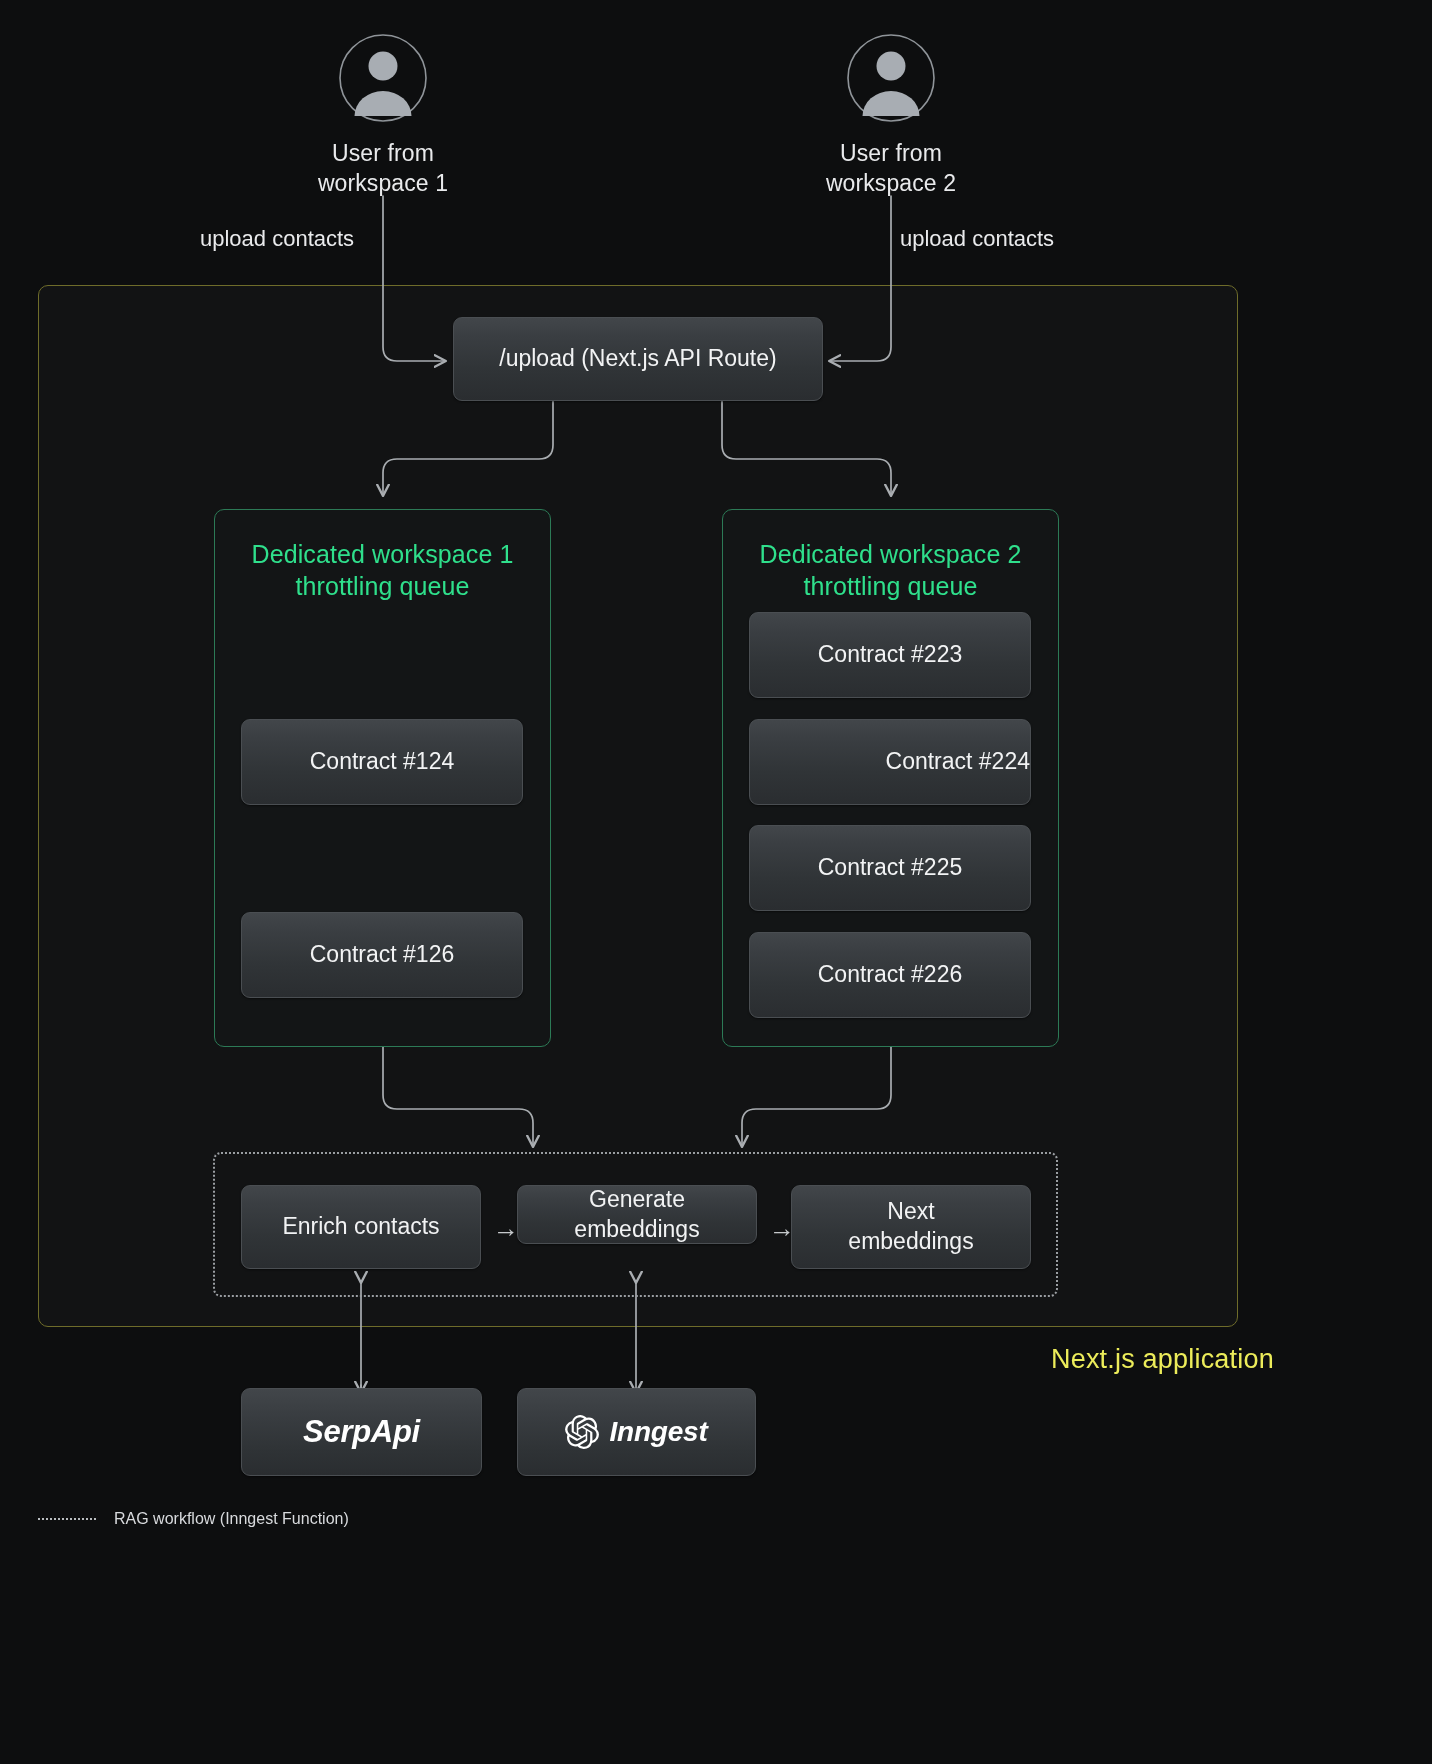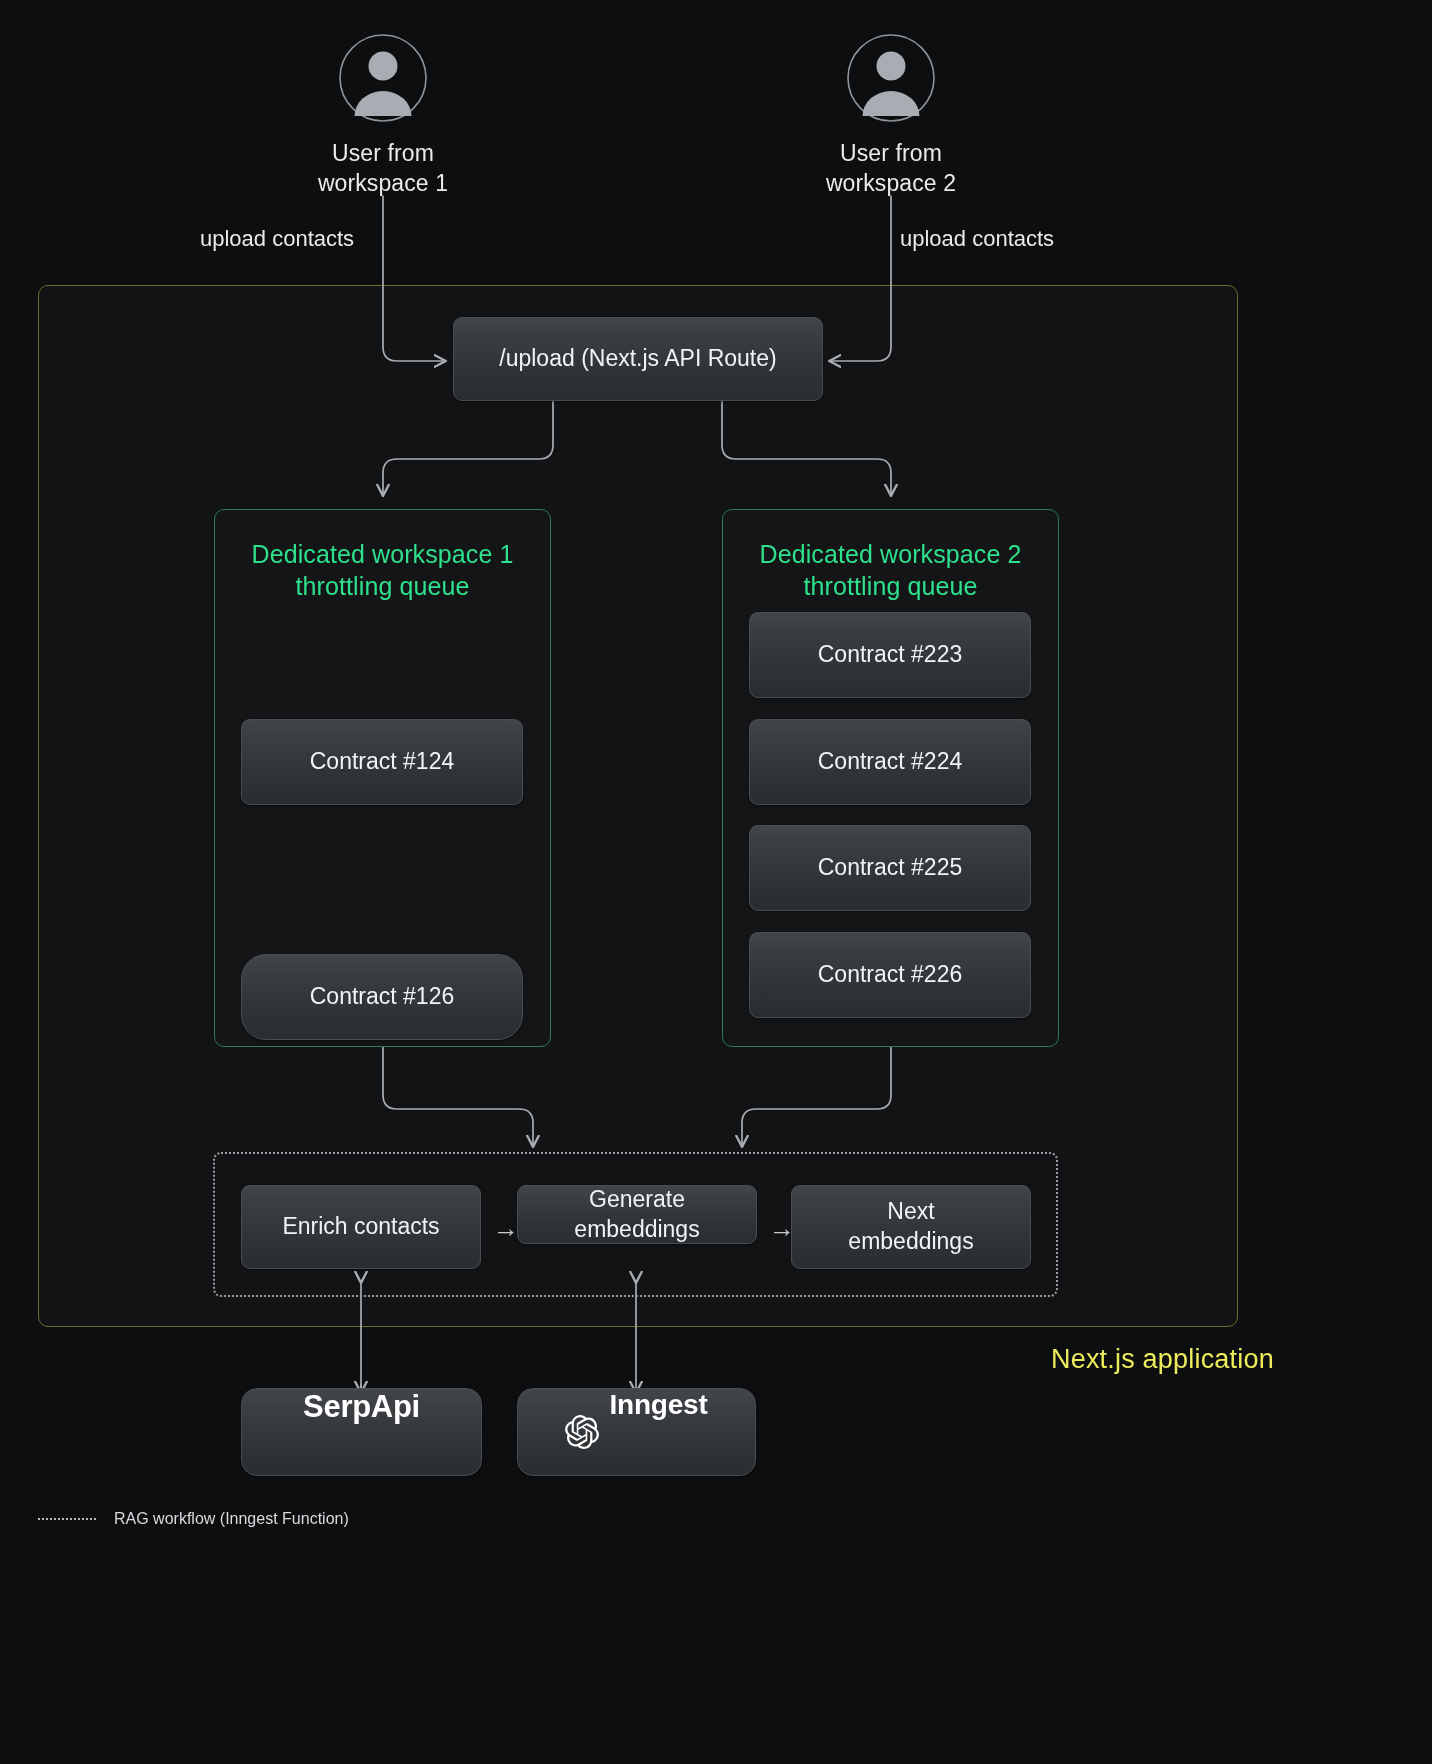--- a/index.html
+++ b/index.html
@@ -94,28 +94,29 @@
     position: absolute;
     color: #c6c9cc;
     font-size: 26px;
     line-height: 1;
     z-index: 2;
   }
 
   
   .vendor {
     position: absolute;
-    border-radius: 16px;
+    border-radius: 9px;
     background: linear-gradient(180deg, #42464a 0%, #393d41 30%, #2f3336 70%, #2a2d30 100%);
     border: 1px solid #4a4e52;
-    display: flex; justify-content: center;
+    display: flex; align-items: center; justify-content: center;
     gap: 10px;
     color: #ffffff;
     z-index: 2;
     box-shadow: 0 1px 2px rgba(0,0,0,.5);
+    font-style: italic;
   }
   .vendor-serp { font-size: 31px; font-weight: bold; letter-spacing: -.3px; }
   .vendor-openai { font-size: 28px; font-weight: bold; letter-spacing: -.2px; }
 
   
   .edge-label {
     position: absolute;
     color: #e9eaec;
     font-size: 22px;
     white-space: nowrap;
@@ -210,34 +211,34 @@
 
   <div class="queue" style="left:214px; top:509px; width:337px; height:538px;">
     <div class="queue-title">
       <span style="white-space:pre-line;margin-top:36px;">Dedicated workspace 1
 throttling queue</span>
     </div>
   </div>
   <div class="card" style="left:241px; top:719px; width:282px; height:86px;">
     <span>Contract #124</span>
   </div>
-  <div class="card" style="left:241px; top:954px; width:282px; height:86px;border-radius:25px;">
+  <div class="card" style="left:241px; top:912px; width:282px; height:86px;">
     <span>Contract #126</span>
   </div>
 
   <div class="queue" style="left:722px; top:509px; width:337px; height:538px;">
     <div class="queue-title">
       <span style="white-space:pre-line;">Dedicated workspace 2
 throttling queue</span>
     </div>
   </div>
   <div class="card" style="left:749px; top:612px; width:282px; height:86px;">
     <span>Contract #223</span>
   </div>
-  <div class="card" style="left:749px; top:719px; width:282px; height:86px;">
+  <div class="card" style="left:749px; top:719px; width:282px; height:86px;justify-content:flex-end;">
     <span>Contract #224</span>
   </div>
   <div class="card" style="left:749px; top:825px; width:282px; height:86px;">
     <span>Contract #225</span>
   </div>
   <div class="card" style="left:749px; top:932px; width:282px; height:86px;">
     <span>Contract #226</span>
   </div>
 
   <div class="rag-group" style="left:213px; top:1152px; width:845px; height:145px;"></div>

